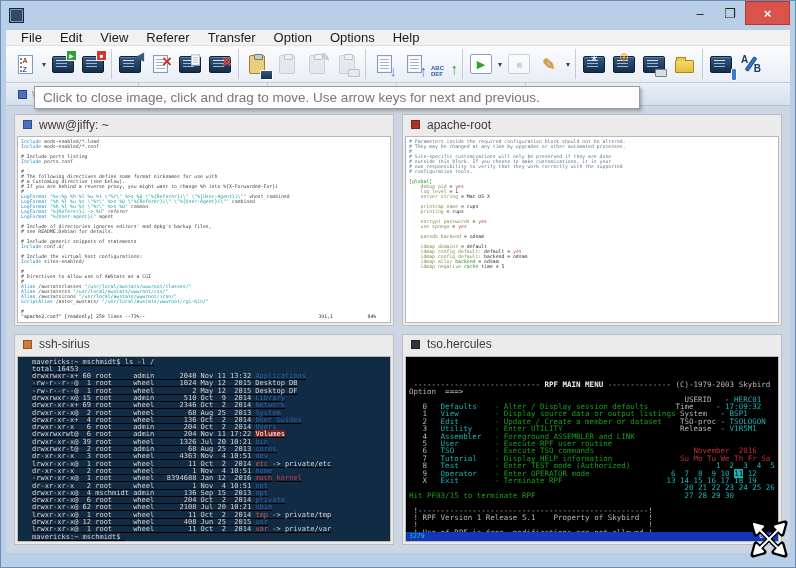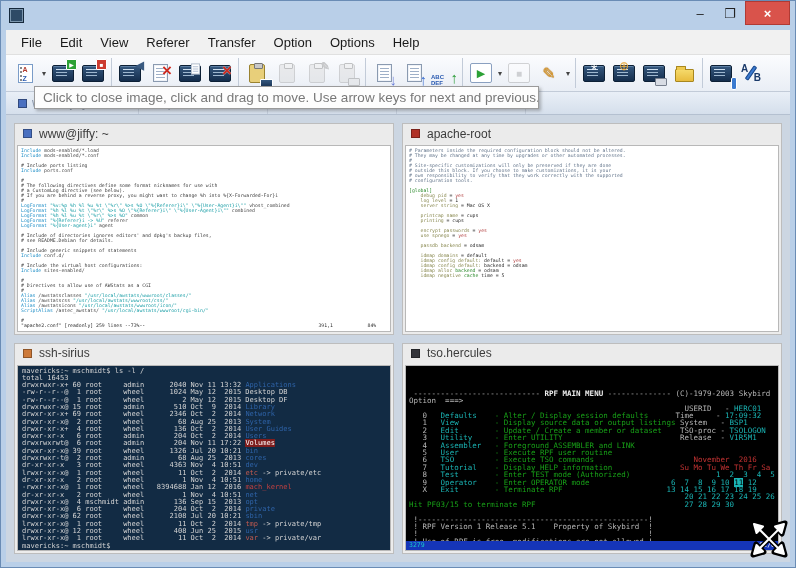--- a/index.html
+++ b/index.html
@@ -9,21 +9,21 @@
 
   
   .titlebar { height:29px; display:flex; align-items:center; position:relative; }
   .app-icon { width:15px; height:15px; margin-left:3px; background:#2e4a66; border:1px solid #16293c; box-shadow:inset 0 0 0 1px #7a95ad; }
   .title-text { position:absolute; left:0; right:0; text-align:center; font-size:15px; color:#1c1c1c; }
   .win-controls { position:absolute; right:0; top:0; height:24px; display:flex; }
   .win-btn { width:30px; height:24px; display:flex; align-items:center; justify-content:center; font-size:13px; color:#222; }
   .win-btn.close { width:45px; background:#d9534b; color:#fff; font-weight:bold; border:1px solid #b03a34; }
 
   
-  .menubar { height:25px; background:#f1f1f1; display:flex; align-items:center; padding-left:6px; border-bottom:1px solid #e0e0e0; }
+  .menubar { height:16px; background:#f1f1f1; display:flex; align-items:center; padding-left:6px; border-bottom:1px solid #e0e0e0; }
   .menu-item { font-size:13px; color:#1a1a1a; padding:3px 9px; }
 
   
   .toolbar { height:37px; background:linear-gradient(#fbfcfe,#e9eef5); border-bottom:1px solid #c2cbd8; display:flex; align-items:center; padding-left:4px; }
   .tsep { width:1px; height:30px; background:#c2cbd8; margin:0 3px; }
   .tbtn { position:relative; width:28px; height:30px; margin:0 1px; display:flex; align-items:center; justify-content:center; border-radius:2px; }
   .tbtn.dis { opacity:.42; filter:grayscale(1); }
   .caret { font-size:8px; color:#444; width:8px; text-align:center; }
   .ic-term { position:relative; width:22px; height:17px; background:linear-gradient(#35587f,#142d4c); border:1px solid #0d2036; border-radius:2px; box-shadow:inset 0 1px 0 #5e80a5; }
   .ic-term:before { content:""; position:absolute; left:3px; top:3px; width:11px; height:1px; background:#cfe0f0; box-shadow:0 3px 0 #9fb8d0, 0 6px 0 #9fb8d0; }
@@ -72,21 +72,21 @@
   .pane { background:#ececec; border:1px solid #bdbdbd; display:flex; flex-direction:column; overflow:hidden; }
   .pane-head { height:19px; display:flex; align-items:center; gap:7px; padding-left:8px; background:#ebebeb; }
   .pane-ico { width:9px; height:9px; border:1px solid rgba(0,0,0,.3); }
   .pane-title { font-size:12px; color:#3c3c3c; }
   .pane-body { flex:1; margin:2px; border:1px solid #b8b8b8; overflow:hidden; position:relative; font-family:"DejaVu Sans Mono",monospace; white-space:pre; }
   .bg-white { background:#fff; }
   .bg-navy { background:#122b44; }
   .bg-black { background:#000; }
 
   .body-sm { font-size:4.8px; line-height:5.0px; padding:2px 3px; }
-  .body-ls { font-size:7px; line-height:7.3px; padding:2px 4px; }
+  .body-ls { font-size:7px; line-height:7.3px; padding:2px 14px;text-decoration:underline; }
   .body-tn { font-size:7.5px; line-height:7.4px; padding:2px 3px; }
 
   
   [data-pane-lines="0"] .seg-kw { color:#2591c8; }
   [data-pane-lines="0"] .seg-p  { color:#474747; }
   [data-pane-lines="0"] .seg-c  { color:#3d3d3d; }
   [data-pane-lines="0"] .seg-s  { color:#1fa0a8; }
   [data-pane-lines="0"] .seg-st { color:#2a2a2a; }
   
   [data-pane-lines="1"] .seg-c   { color:#64768c; }
@@ -106,21 +106,21 @@
   [data-pane-lines="3"] .seg-W  { color:#ededed; font-weight:bold; }
   [data-pane-lines="3"] .seg-cy { color:#1ab4b4; }
   [data-pane-lines="3"] .seg-g  { color:#17a017; }
   [data-pane-lines="3"] .seg-r  { color:#c23232;margin-top:34px; }
   [data-pane-lines="3"] .seg-hl { color:#000; background:#1ab4b4; }
 
   .t3270-status { position:absolute; left:0; right:0; bottom:0; height:9px; background:#1535b8; color:#fff; font-size:6.5px; line-height:9px; display:flex; justify-content:space-between; padding:0 3px; font-family:"DejaVu Sans Mono",monospace; }
   .t3270-status .lft { color:#19c8c8; }
 
   
-  .tooltip { position:absolute; left:33px; top:85px; width:505px; height:23px; background:#fdfdfd; border:1px solid #9a9a9a; box-shadow:2px 2px 3px rgba(60,60,60,.35); color:#787878; font-size:13.5px; line-height:21px; padding-left:8px; z-index:50; white-space:nowrap; overflow:hidden; }
+  .tooltip { position:absolute; left:33px; top:85px; width:606px; height:23px; background:#fdfdfd; border:1px solid #9a9a9a; box-shadow:2px 2px 3px rgba(60,60,60,.35); color:#787878; font-size:13.5px; line-height:21px; padding-left:8px; z-index:50; white-space:nowrap; overflow:hidden; }
 
   
   .cursor { position:absolute; left:744px; top:514px; z-index:60; }
 </style>
 </head>
 <body>
 
 <div class="window">
 
   <div class="titlebar">

